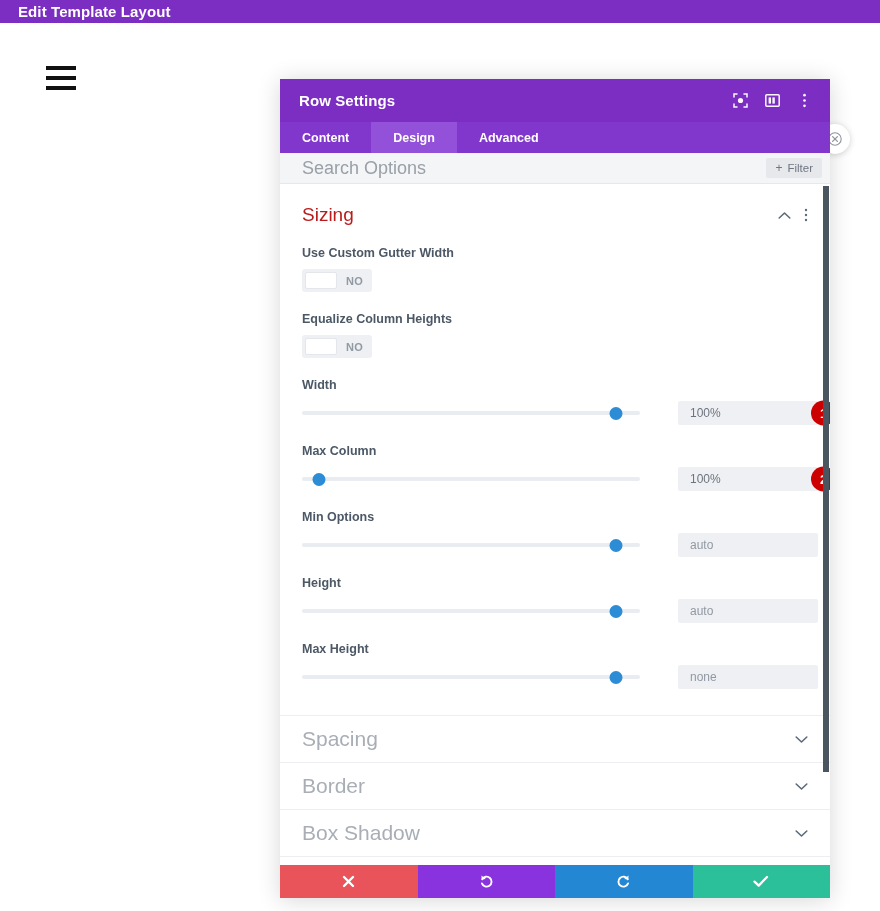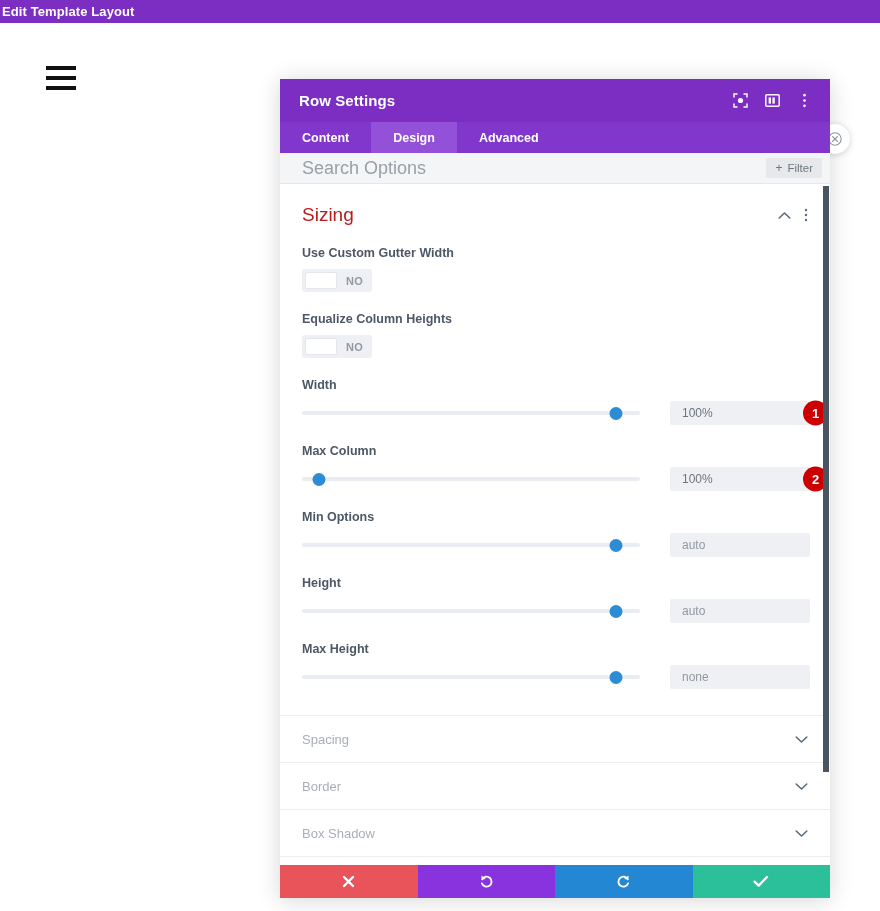--- a/index.html
+++ b/index.html
@@ -17,23 +17,23 @@
     position: absolute;
     top: 0; left: 0;
     width: 880px;
     height: 23px;
     background: #7b2ec1;
     display: flex;
     align-items: center;
   }
   .admin-bar-title {
     color: #ffffff;
-    font-size: 13px;
+    font-size: 15px;
     font-weight: bold;
-    padding-left: 2px;
+    padding-left: 18px;
     letter-spacing: 0.1px;
   }
 
   
   .canvas {
     position: absolute;
     top: 23px; left: 0;
     width: 880px;
     height: 888px;
     background: #ffffff;
@@ -258,21 +258,21 @@
     font-size: 11px;
     font-weight: bold;
     margin-left: 9px;
     letter-spacing: 0.3px;
   }
 
   
   .slider-row {
     display: flex;
     align-items: center;
-    gap: 8px;
+    gap: 16px;
     position: relative;
   }
   .slider {
     position: relative;
     width: 338px;
     height: 16px;
     display: flex;
     align-items: center;
     cursor: pointer;
     flex: none;
@@ -330,21 +330,21 @@
     height: 47px;
     padding: 0 22px;
     display: flex;
     align-items: center;
     border-bottom: 1px solid #eceef1;
     cursor: pointer;
   }
   .group-closed-title {
     flex: 1;
     color: #a9aeb6;
-    font-size: 13px;
+    font-size: 21px;
   }
   .chev-down { display: flex; }
 
   
   .modal-footer {
     height: 33px;
     display: flex;
     z-index: 3;
   }
   .foot-btn {

